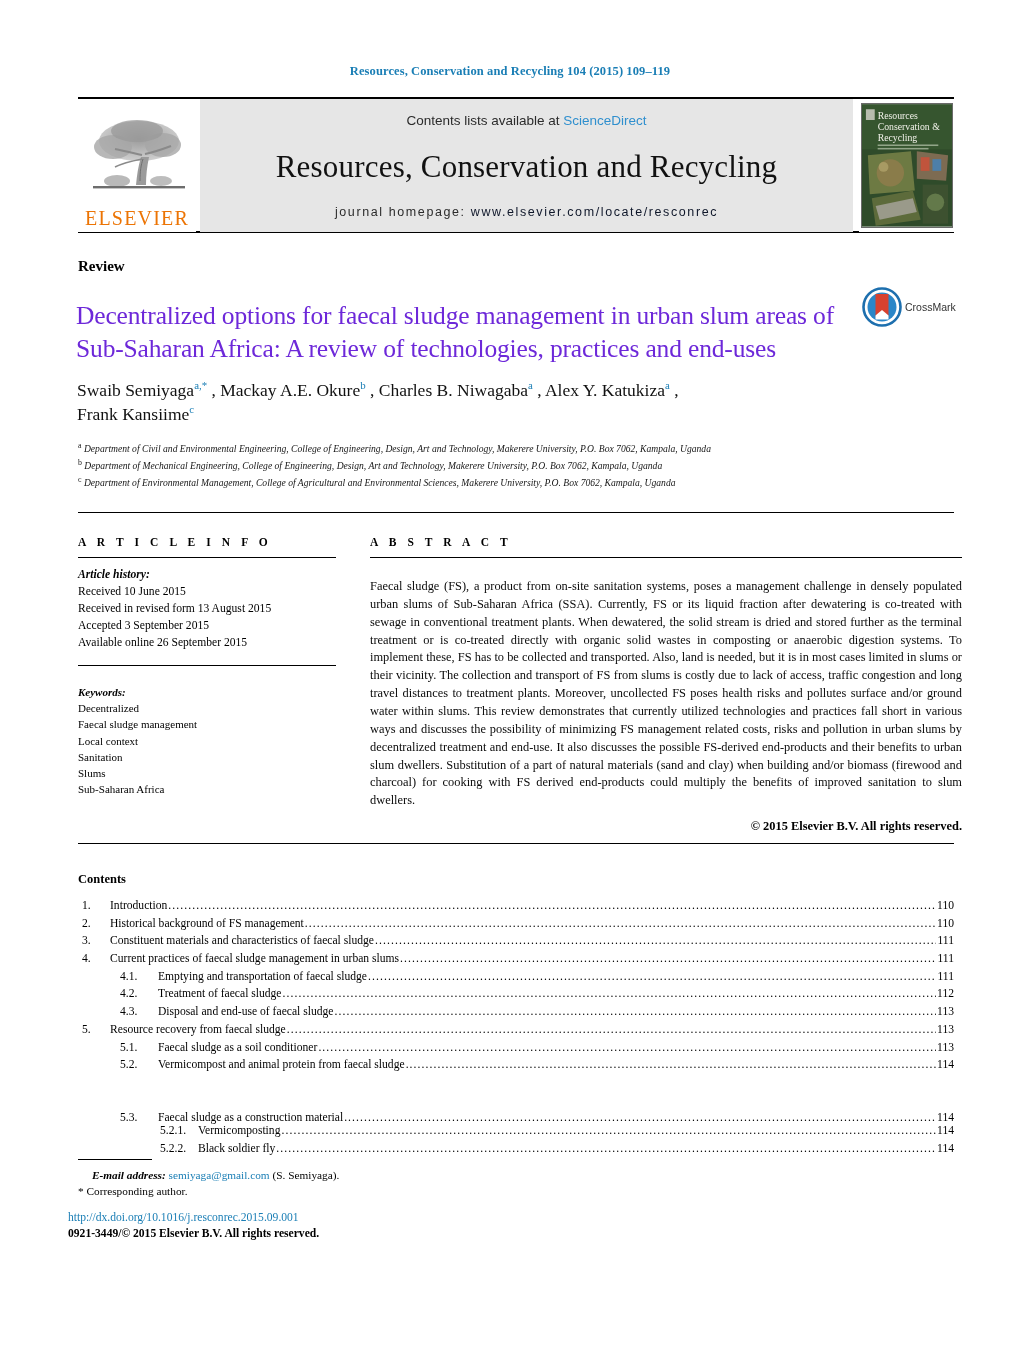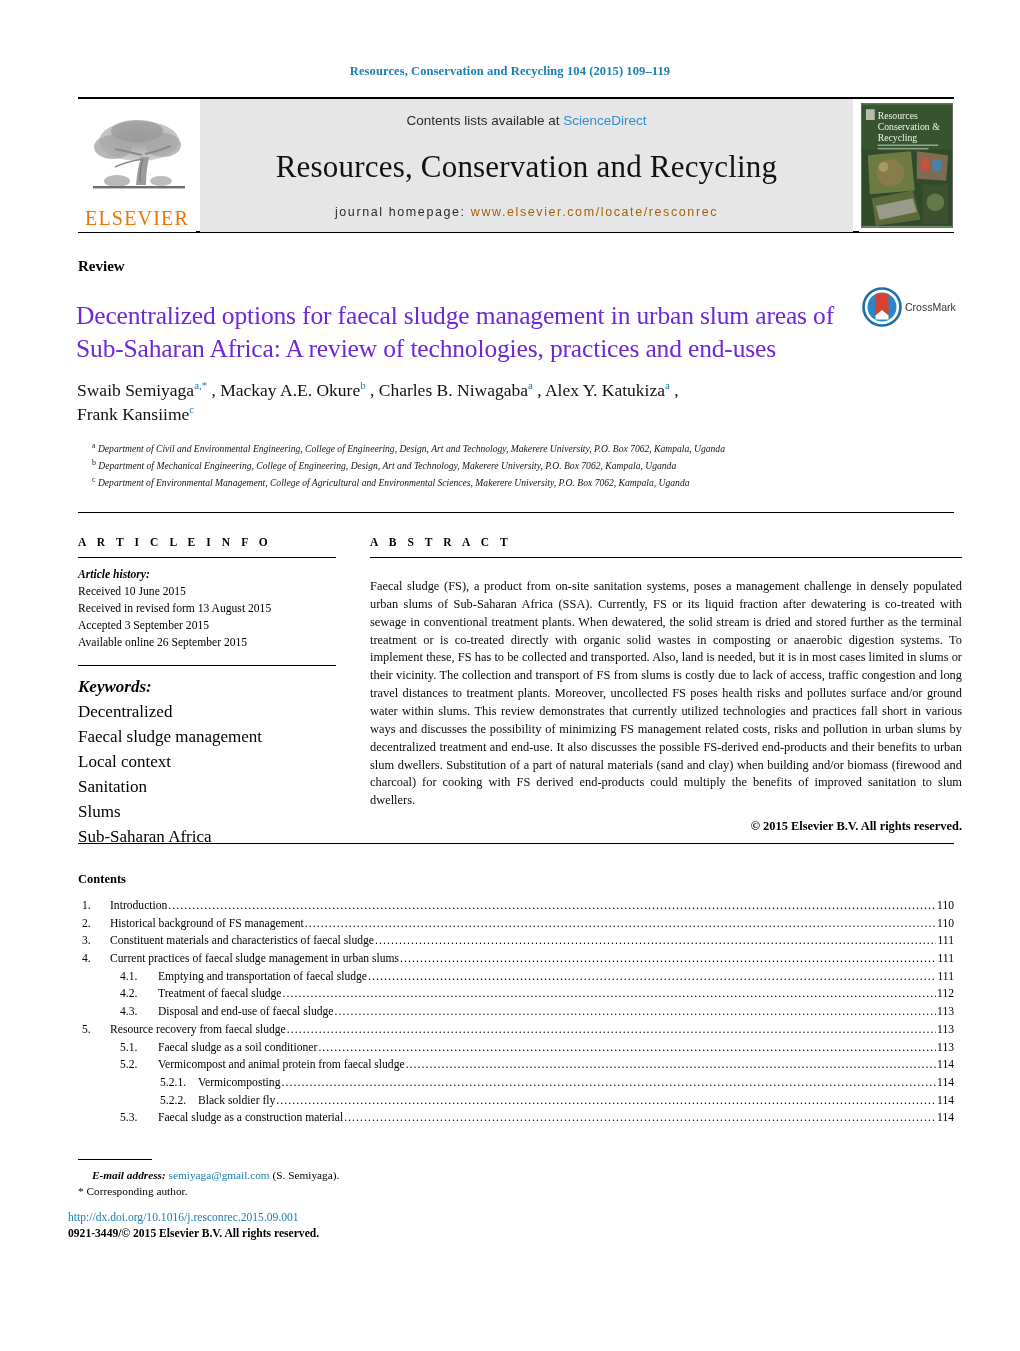--- a/index.html
+++ b/index.html
@@ -81,21 +81,21 @@
     color: #111;
     letter-spacing: 0.2px;
     line-height: 1;
   }
   .homepage-line {
     font-family: "Liberation Sans", sans-serif;
     font-size: 12.5px;
     color: #2b2b2b;
     letter-spacing: 1.6px;
   }
-  .homepage-line .url { color: #a16207; }
+  .homepage-line .url { color: #0f172a; }
   .cover-thumb {
     flex: 0 0 95px;
     width: 95px;
     margin-left: 6px;
     background: #fff;
     display: flex;
     align-items: center;
     justify-content: center;
   }
   .cover-img { width: 92px; height: 125px; display: block; border: 1px solid #6a6a6a; }
@@ -143,21 +143,21 @@
     width: 790px;
     font-size: 17.5px;
     line-height: 1.38;
     color: #111;
   }
   .authors sup { font-size: 0.62em; color: #1a7eb5; vertical-align: super; }
 
   
   .affils {
     position: absolute;
-    top: 440px; left: 92px;
+    top: 440px; left: 78px;
     width: 800px;
     font-size: 9.6px;
     font-style: italic;
     line-height: 1.52;
     color: #161616;
   }
   .affils sup { font-style: normal; font-size: 0.82em; vertical-align: super; }
 
   
   .rule-top {
@@ -187,21 +187,21 @@
     font-size: 11.5px;
     font-weight: bold;
     letter-spacing: 4.1px;
     color: #000;
     margin-bottom: 9px;
   }
   .thin-rule { border-top: 1.4px solid #000; width: 100%; }
   .info-block { margin-top: 8px; font-size: 11.6px; line-height: 1.47; }
   .info-block .lbl { font-style: italic; font-weight: bold; }
   .info-block .row { white-space: nowrap; }
-  .kw-block { margin-top: 9px; font-size: 17px; line-height: 1.47; }
+  .kw-block { margin-top: 18px; font-size: 11px; line-height: 1.47; }
 
   .abstract-body {
     margin-top: 20px;
     font-size: 12.4px;
     line-height: 1.44;
     text-align: justify;
     color: #0a0a0a;
   }
   .copyright {
     margin-top: 9px;
@@ -229,21 +229,21 @@
     align-items: baseline;
     height: 17.7px;
   }
   .toc-num {
     flex: 0 0 auto;
     text-align: left;
     font-weight: normal;
   }
   .toc-num.lvl1 { width: 32px; padding-left: 4px; }
   .toc-num.lvl2 { width: 80px; padding-left: 42px; }
-  .toc-num.lvl3 { width: 120px; padding-left: 82px; }
+  .toc-num.lvl3 { width: 120px; padding-left: 82px; margin-top: 48px; }
   .toc-label { flex: 0 0 auto; white-space: nowrap; }
   .toc-dots {
     flex: 1 1 auto;
     overflow: hidden;
     white-space: nowrap;
     margin: 0 1px;
     letter-spacing: 1.1px;
     color: #000;
   }
   .toc-page { flex: 0 0 auto; text-align: right; white-space: nowrap; }

